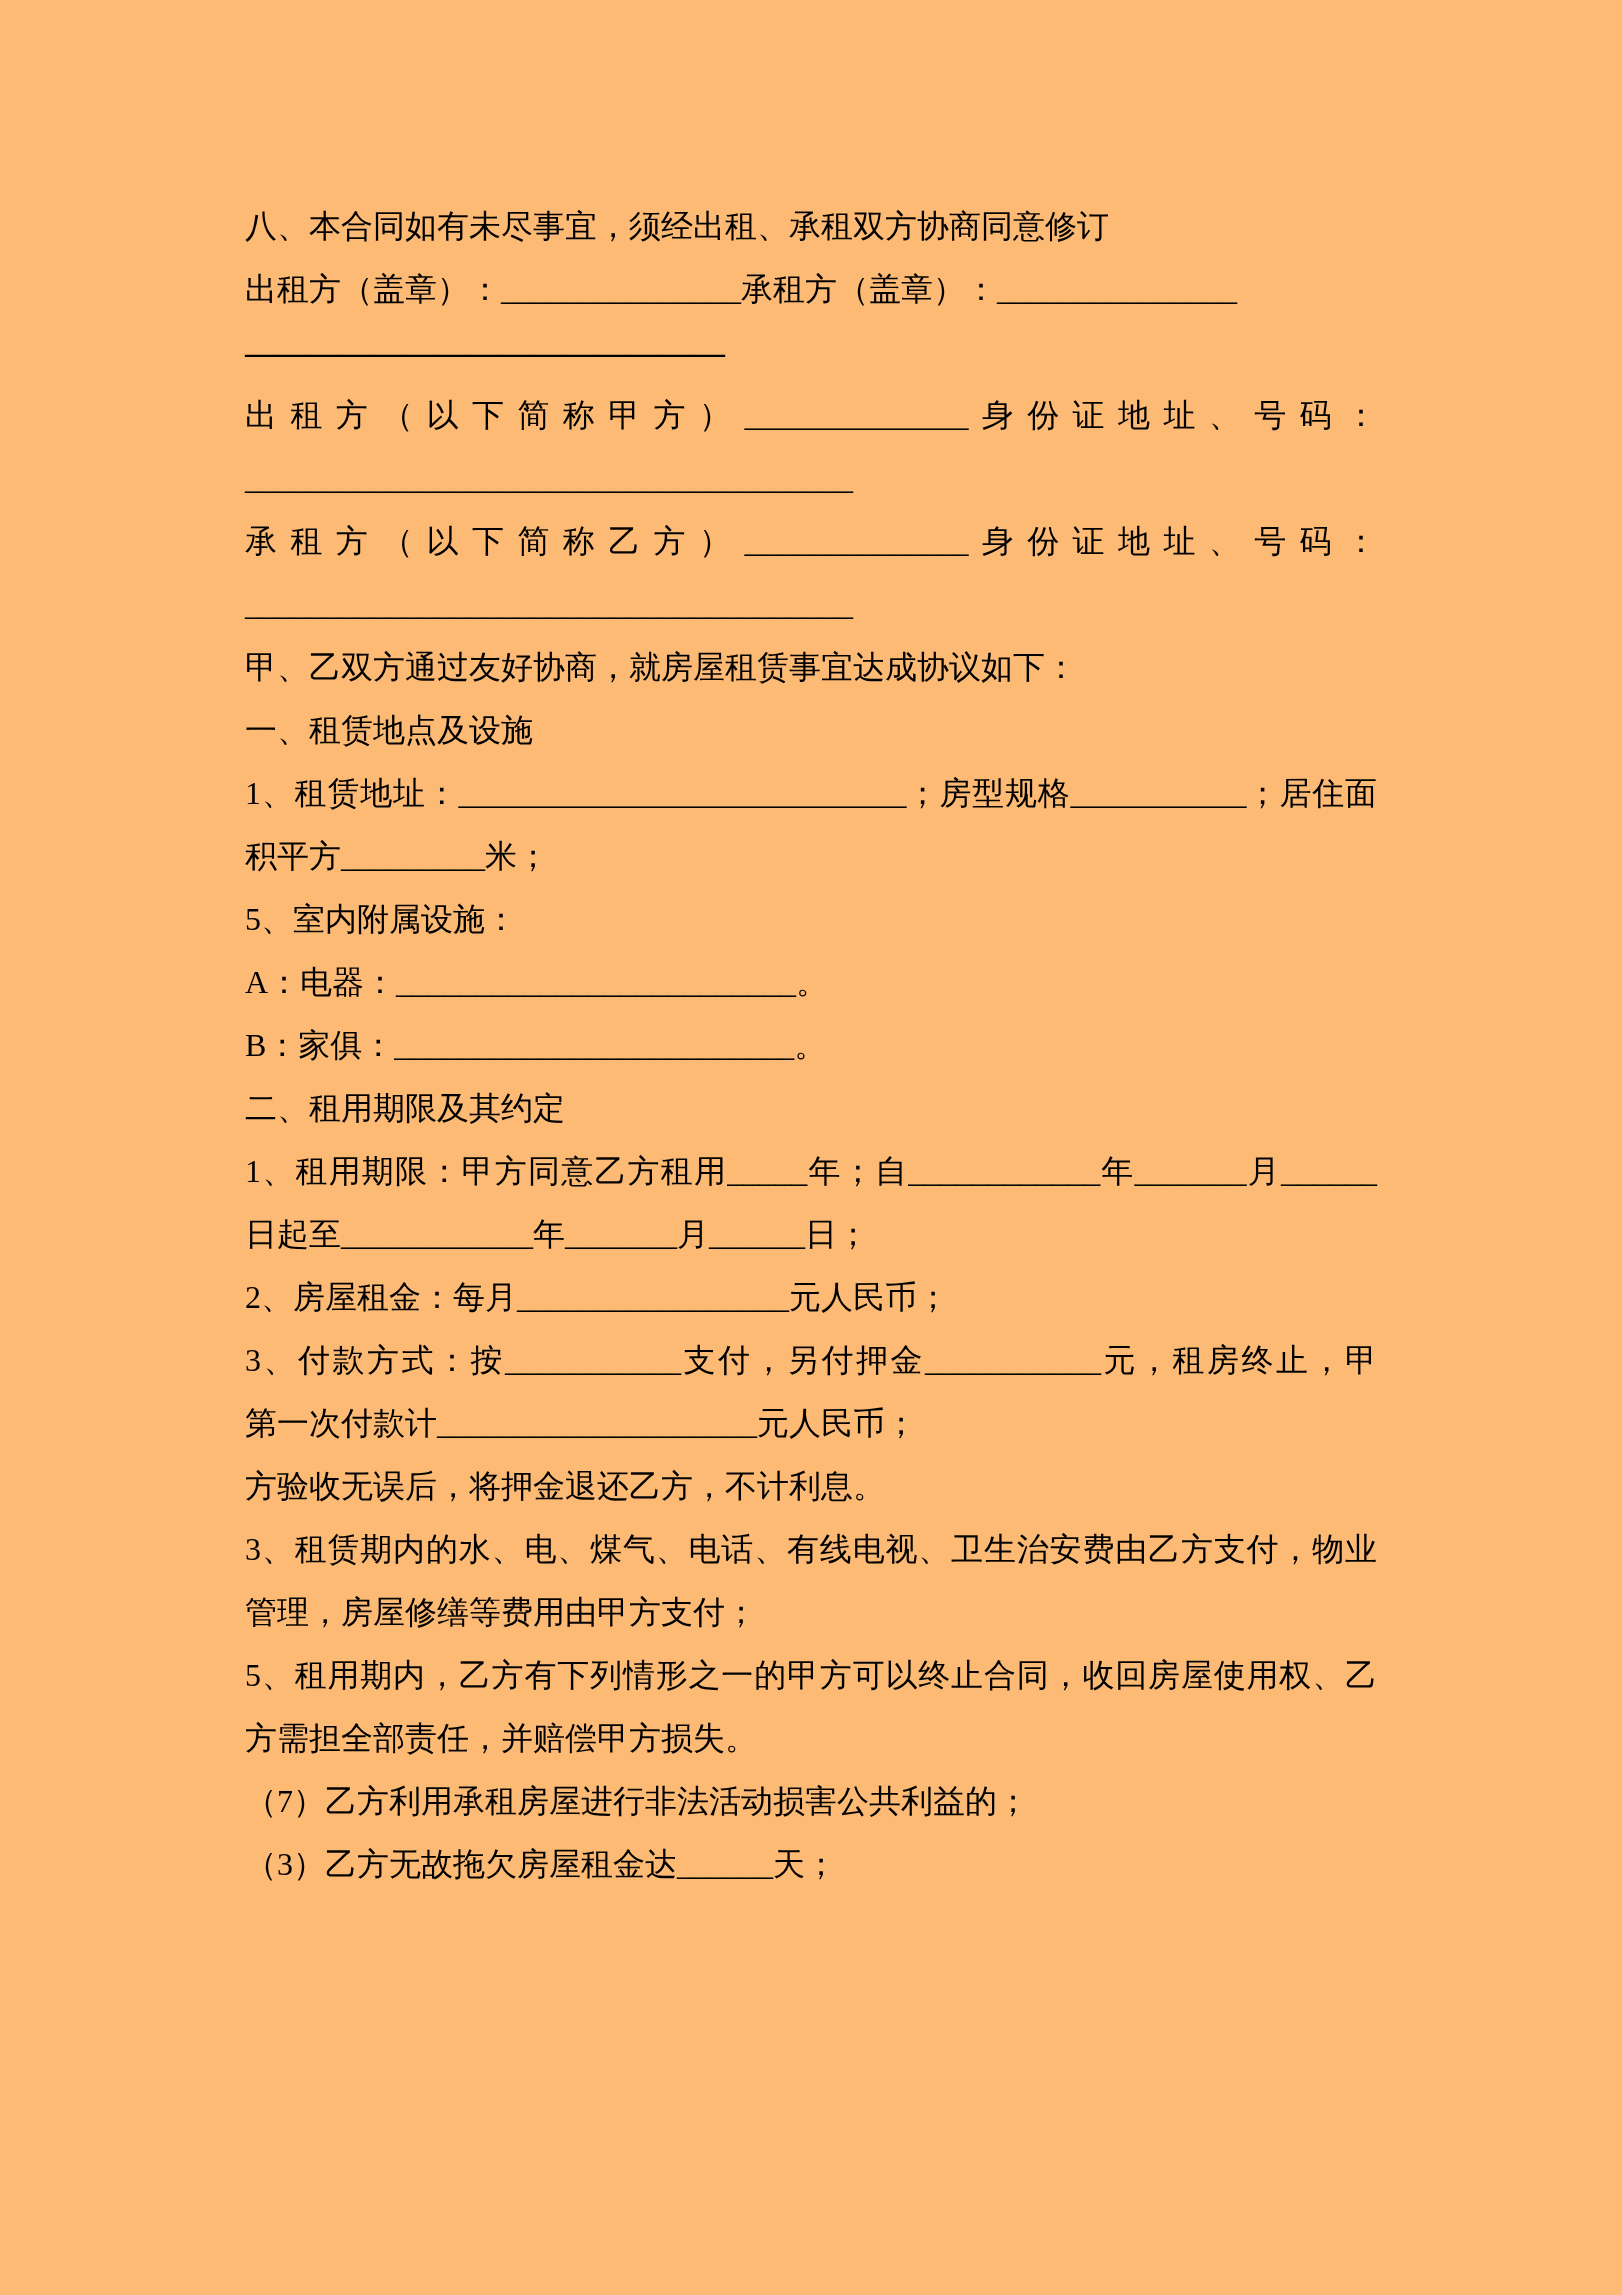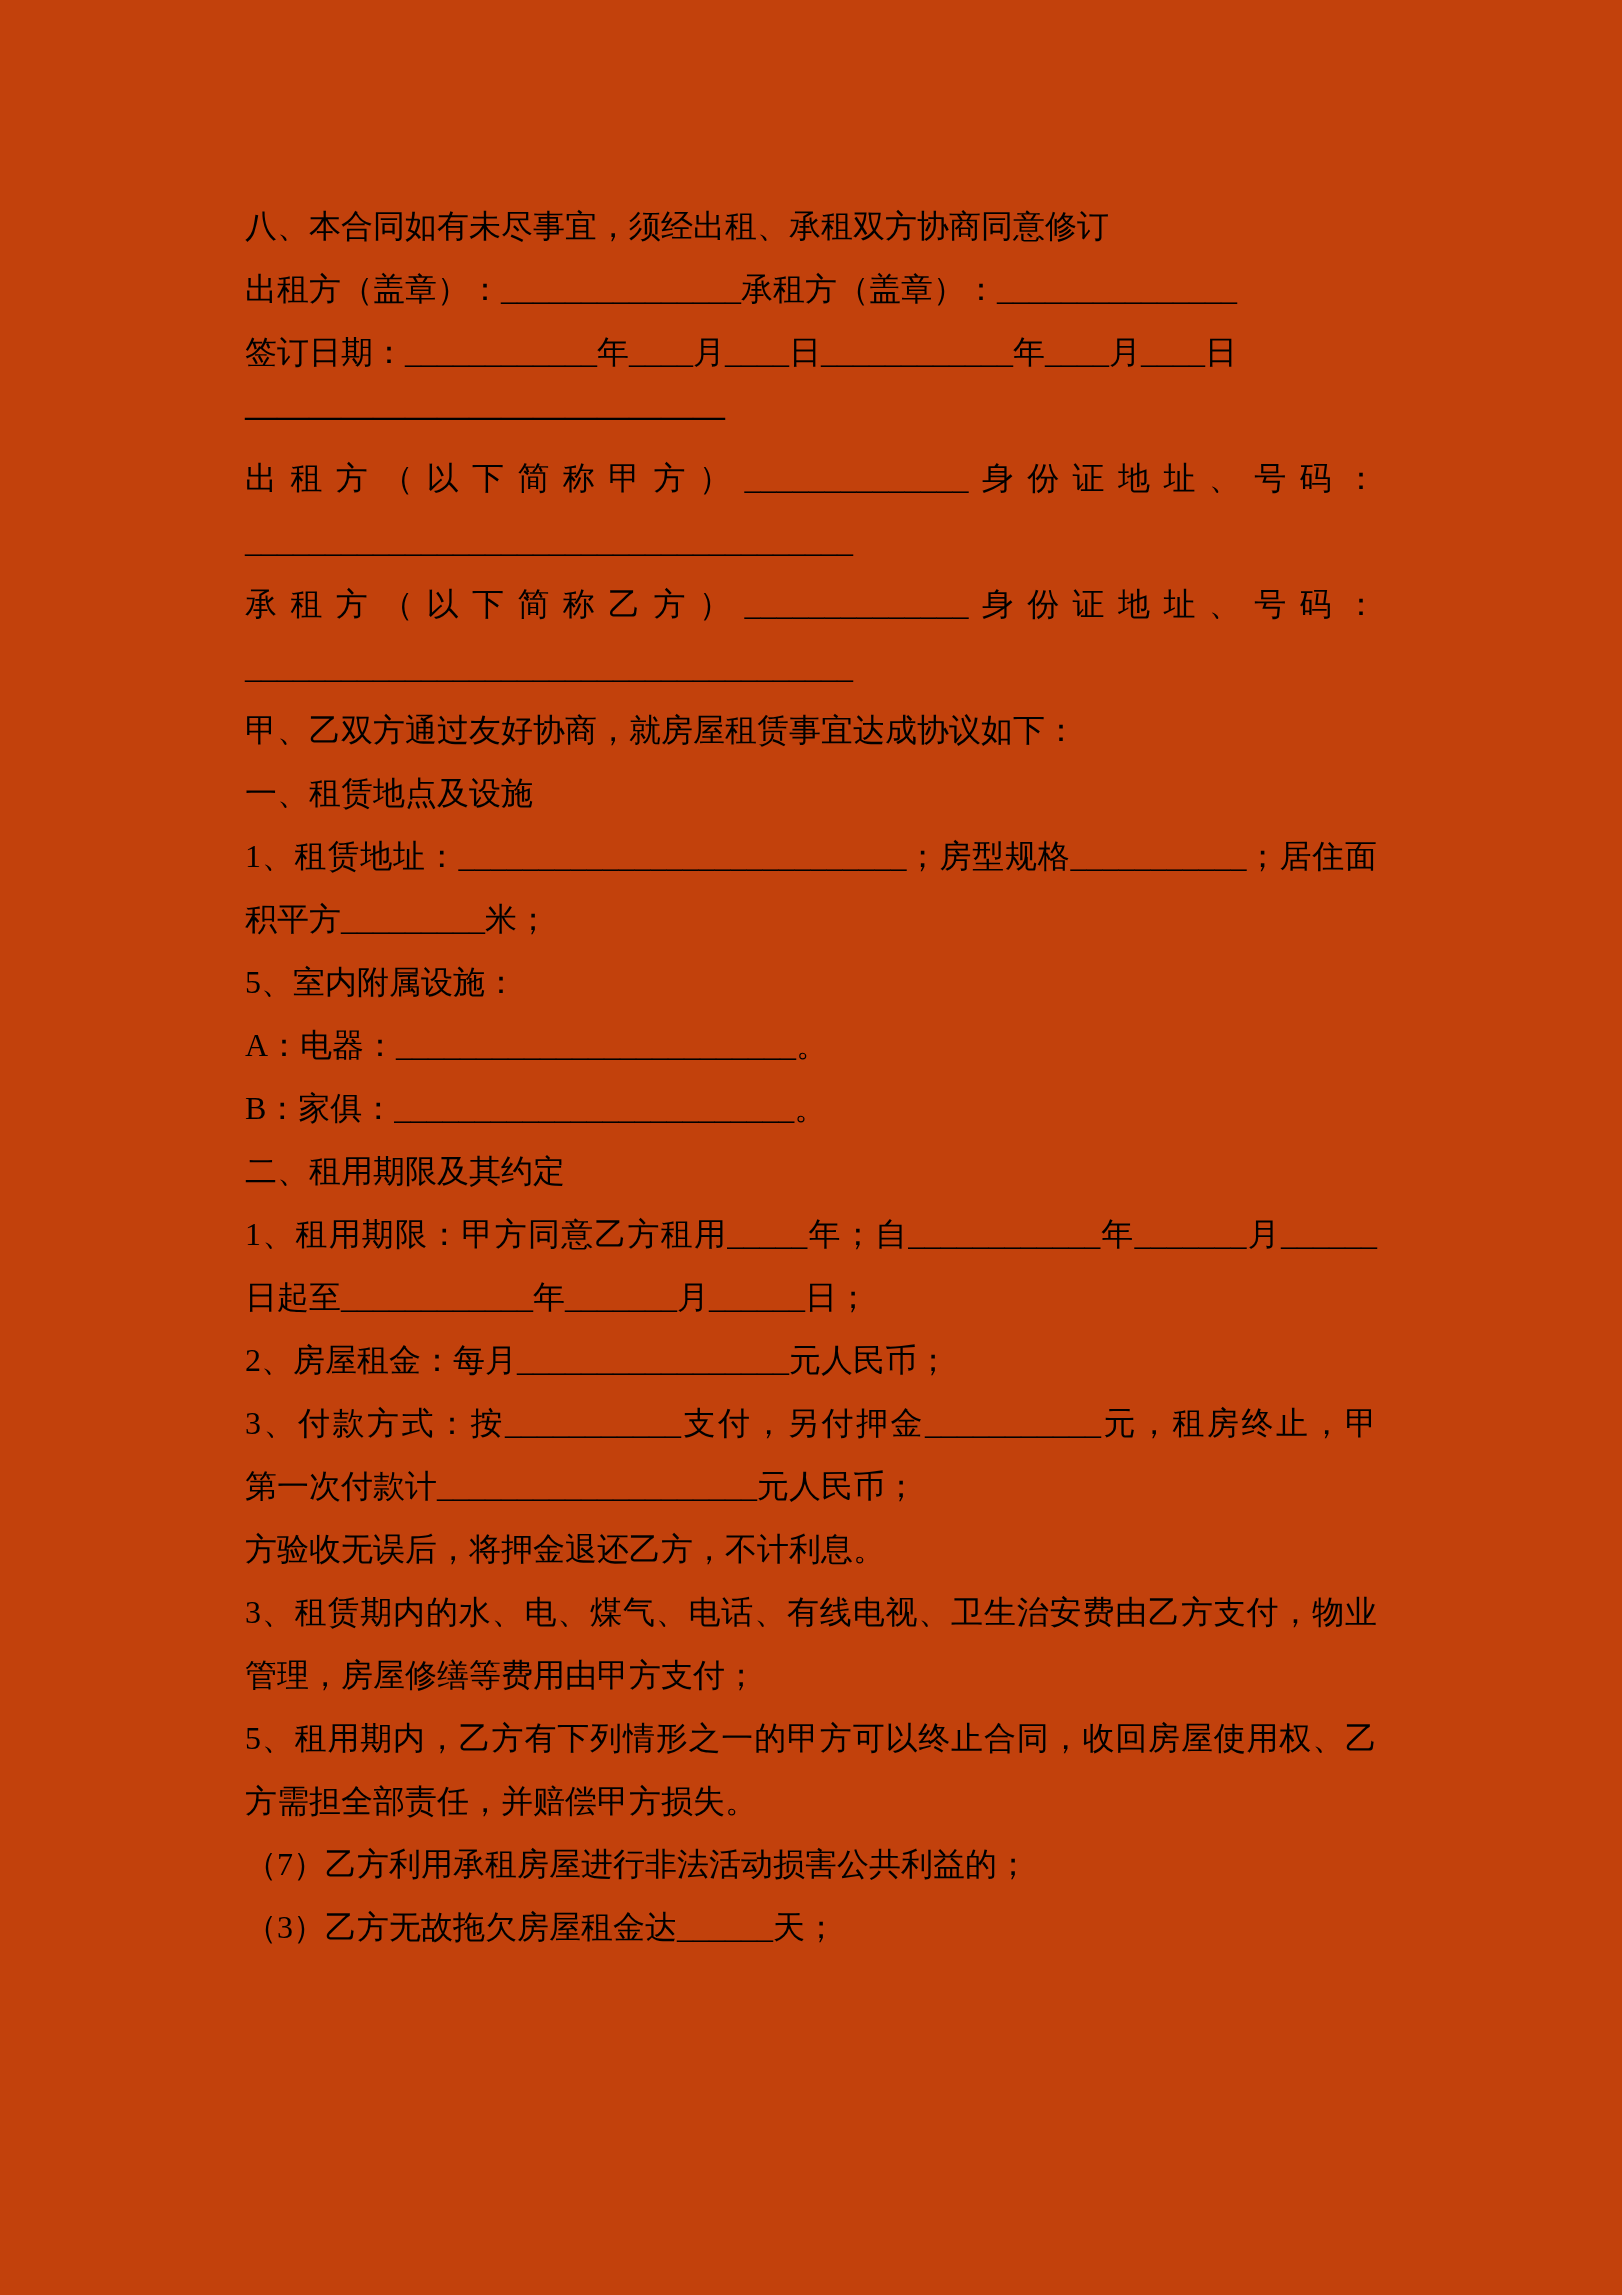--- a/index.html
+++ b/index.html
@@ -36,25 +36,24 @@
     text-align-last: justify;
   }
   .line.divider {
     font-weight: bold;
     letter-spacing: 0;
   }
 </style>
 </head>
 <body>
 
-<div class="page" style="background: #c2410c;">
+<div class="page" style="background: #fdba74;">
   <div class="content" style="color: rgb(0, 0, 0);">
       <div class="line">八、本合同如有未尽事宜，须经出租、承租双方协商同意修订</div>
       <div class="line">出租方（盖章）：_______________承租方（盖章）：_______________</div>
-      <div class="line">签订日期：____________年____月____日____________年____月____日</div>
       <div class="line divider">———————————————</div>
       <div class="line j">出租方（以下简称甲方）______________身份证地址、号码：</div>
       <div class="line">______________________________________</div>
       <div class="line j">承租方（以下简称乙方）______________身份证地址、号码：</div>
       <div class="line">______________________________________</div>
       <div class="line">甲、乙双方通过友好协商，就房屋租赁事宜达成协议如下：</div>
       <div class="line">一、租赁地点及设施</div>
       <div class="line j">1、租赁地址：____________________________；房型规格___________；居住面</div>
       <div class="line">积平方_________米；</div>
       <div class="line">5、室内附属设施：</div>

